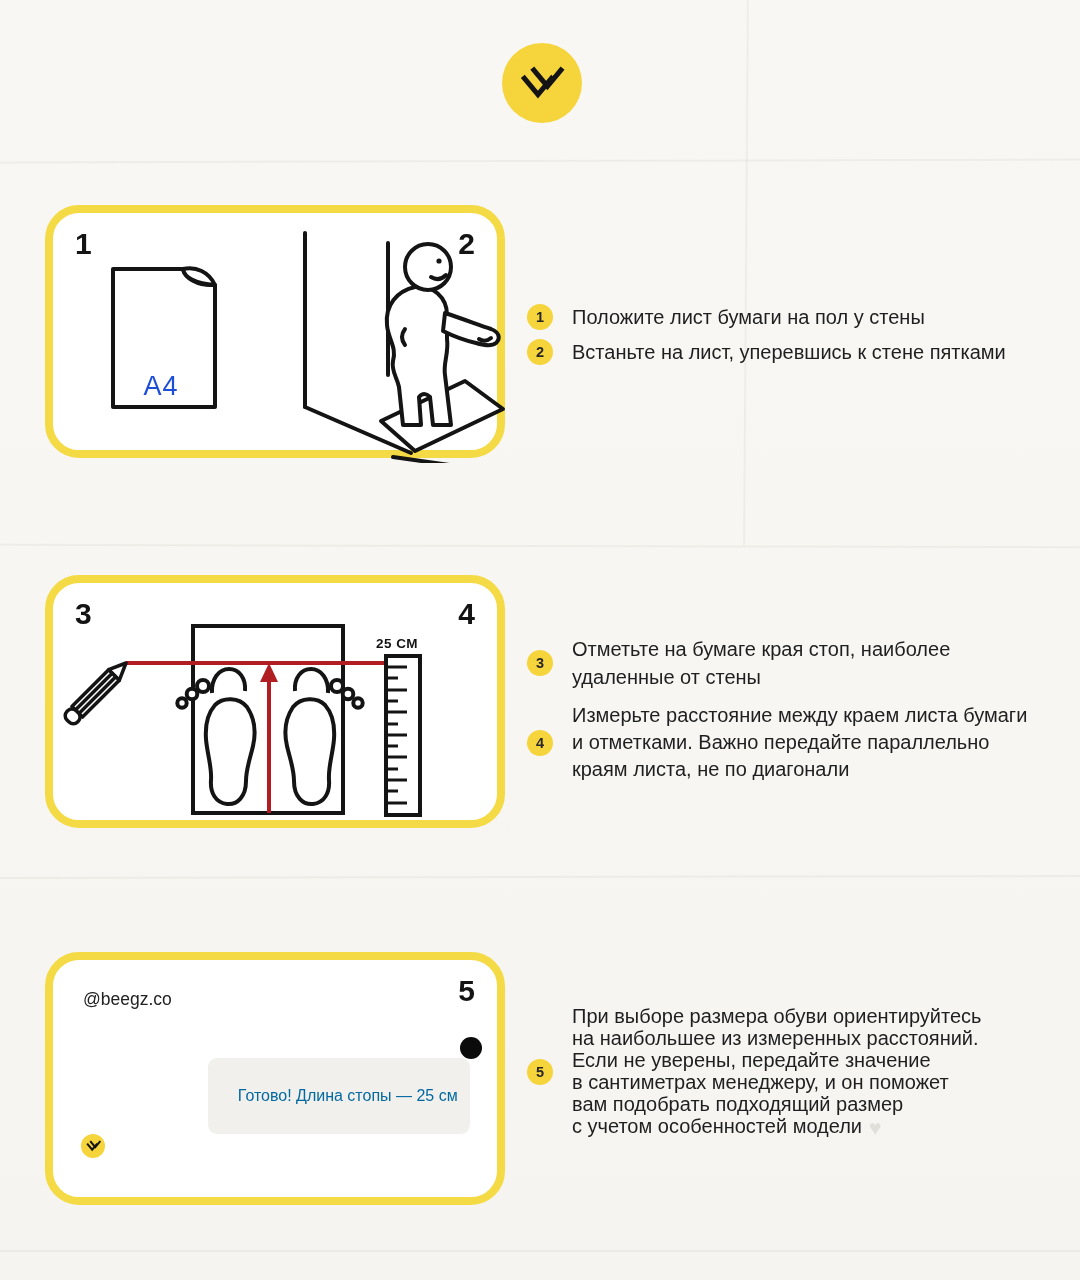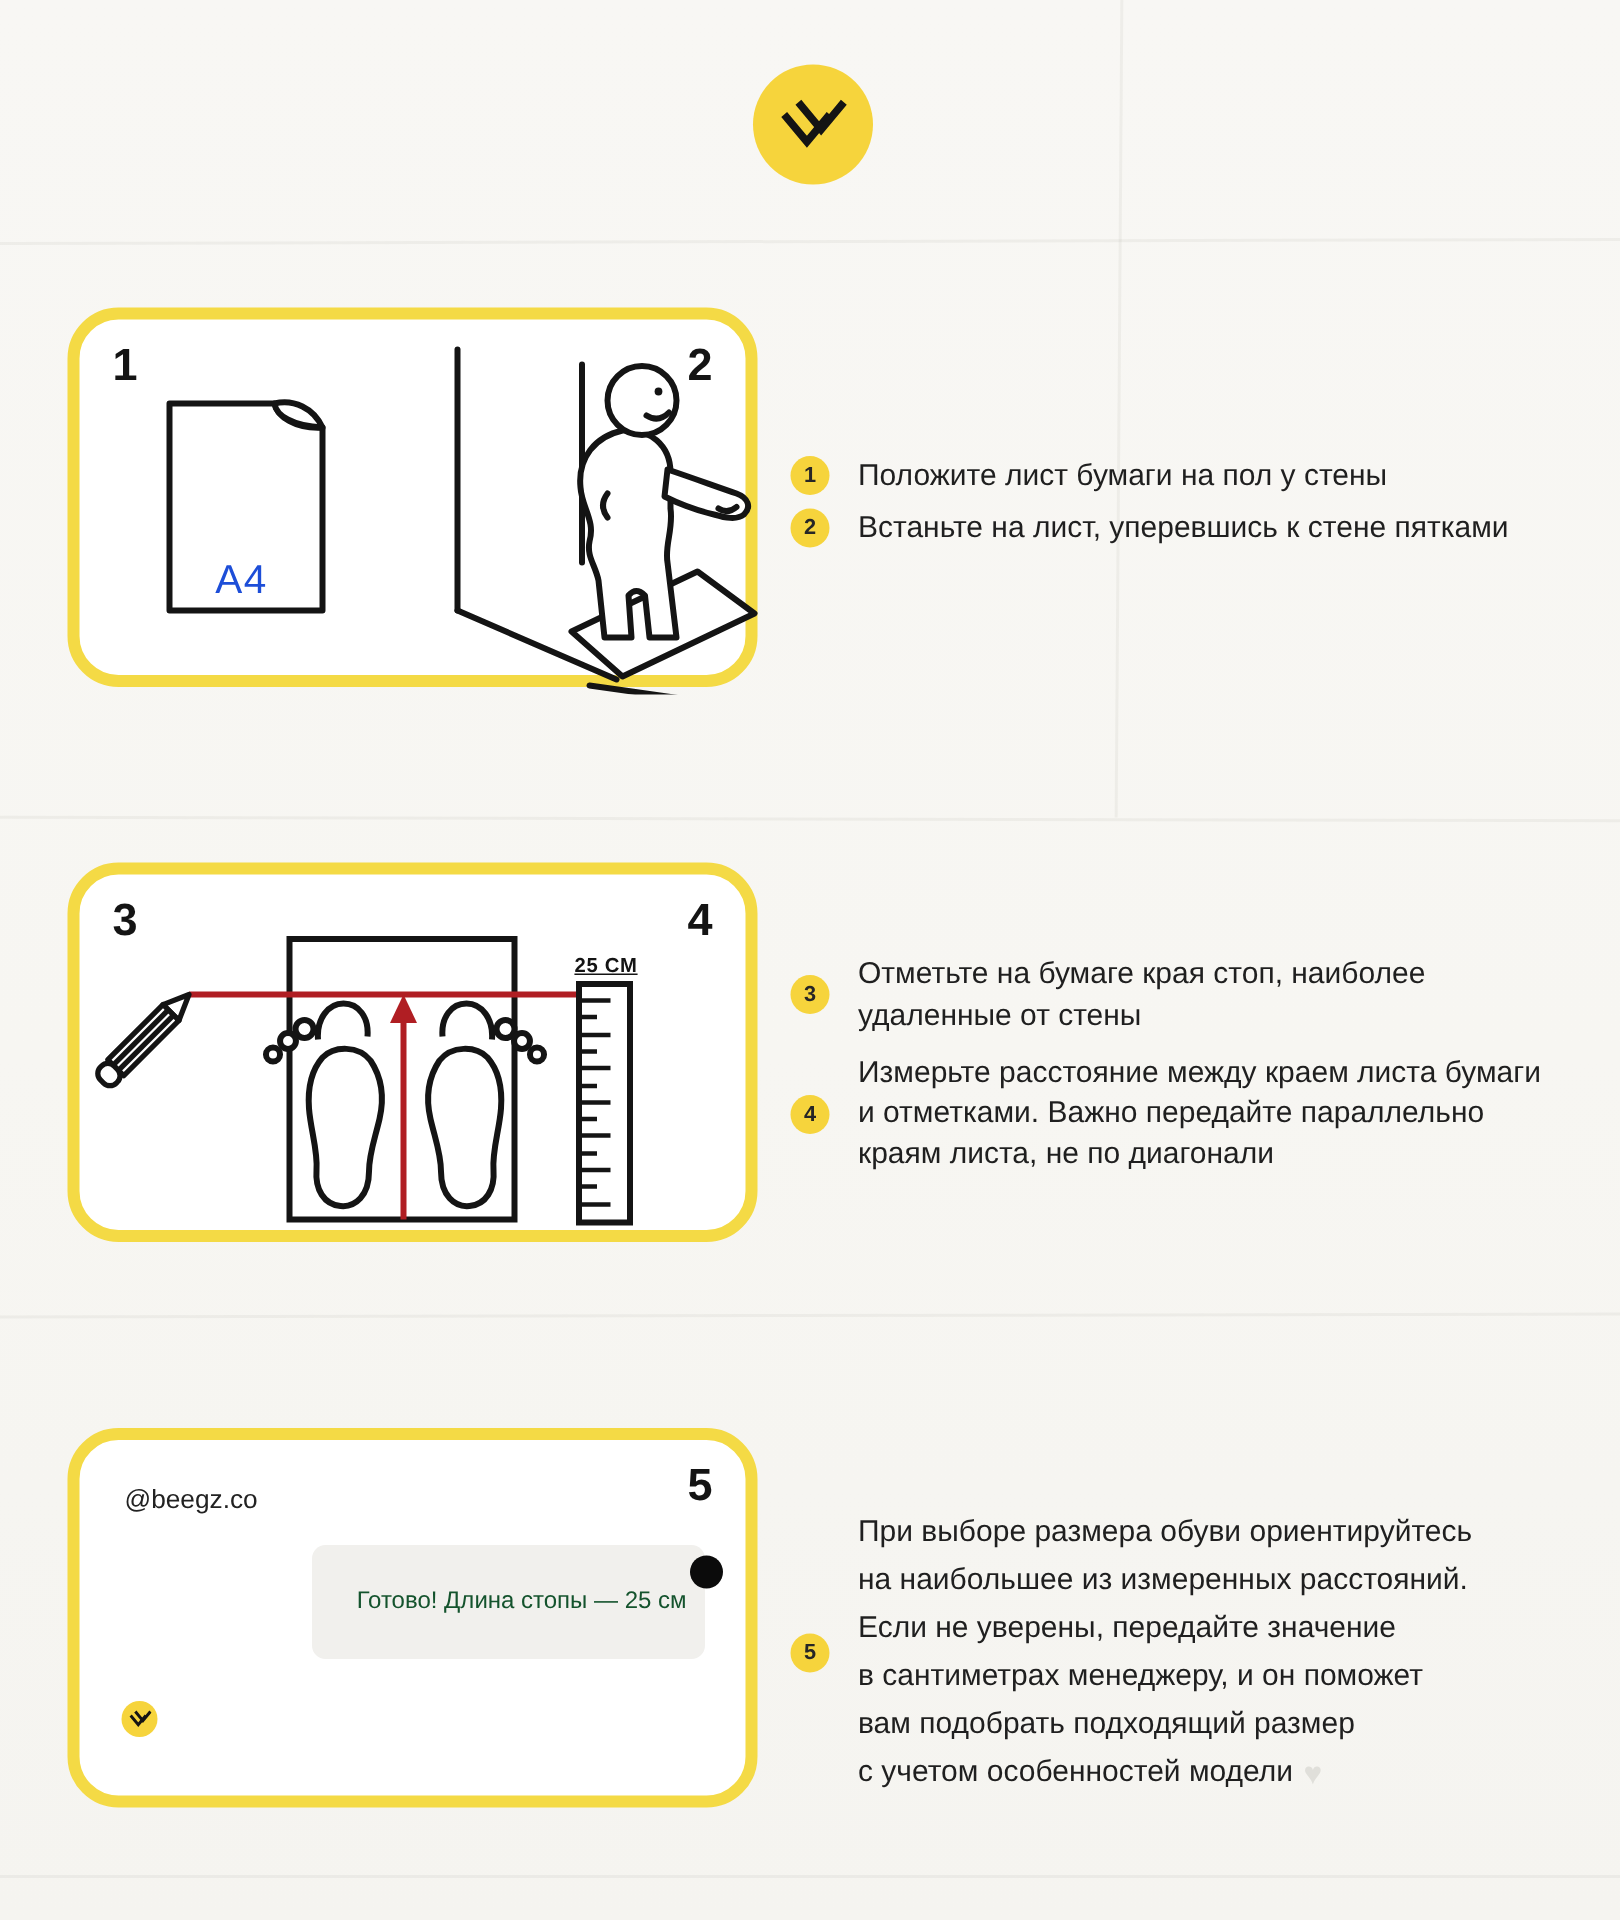--- a/index.html
+++ b/index.html
@@ -19,41 +19,41 @@
   
   .card{position:absolute;left:45px;width:460px;height:253px;background:#fff;
     border:8px solid #f4da45;border-radius:34px;box-sizing:border-box;}
   .card-1{top:205px;} .card-2{top:575px;} .card-3{top:952px;padding-left:16px;}
   .card-num{position:absolute;font-size:30px;font-weight:bold;color:#141414;line-height:1;}
   .card-num.tl{left:22px;top:16px;} .card-num.tr{right:22px;top:16px;}
   .abs{position:absolute;}
 
   .a4-label{position:absolute;left:50px;top:158px;width:116px;text-align:center;
     font-size:27px;color:#1d4ed8;letter-spacing:1px;}
-  .ruler-label{position:absolute;left:323px;top:53px;width:56px;text-align:center;
-    font-size:13.5px;font-weight:bold;color:#141414;letter-spacing:.5px;text-decoration:underline;}
+  .ruler-label{position:absolute;left:323px;top:53px;width:56px;text-align:left;
+    font-size:13.5px;font-weight:bold;color:#141414;letter-spacing:.5px;}
 
   
   .handle{position:absolute;left:30px;top:29px;font-size:17.5px;color:#222;}
   .bubble{position:absolute;background:#f1f0ed;border-radius:9px;font-size:16px;
-    line-height:22px;color:#14532d;white-space:pre;}
+    line-height:22px;color:#0369a1;white-space:pre;margin-top:28px;}
   .bubble.out{left:155px;top:70px;padding:5px 12px;}
   .bubble.in{left:62px;top:152px;padding:6px 14px;}
   .avatar{position:absolute;border-radius:50%;}
   .avatar.black{left:407px;top:77px;width:22px;height:22px;background:#0b0b0b;}
   .avatar.yellow{left:28px;top:174px;width:24px;height:24px;background:#f6d43c;
     display:flex;align-items:center;justify-content:center;}
 
   
   .step{position:absolute;left:527px;display:flex;align-items:center;gap:15px;}
   .badge{flex:0 0 auto;width:26px;height:26px;border-radius:50%;background:#f6d43c;
     color:#262626;font-size:14.5px;font-weight:bold;display:flex;align-items:center;
     justify-content:center;}
   .step p{margin:4px;font-size:20px;color:#1f1f1f;white-space:pre;}
-  .lh1{line-height:26px;} .lh3{line-height:28px;} .lh4{line-height:27px;} .lh5{line-height:32px;}
+  .lh1{line-height:26px;} .lh3{line-height:28px;} .lh4{line-height:27px;} .lh5{line-height:22px;}
   .heart{font-size:21px;color:#e0dfda;margin-left:7px;vertical-align:-2px;}
   .s1{top:300px;} .s2{top:335px;} .s3{top:631px;} .s4{top:698px;} .s5{top:1001px;}
 </style>
 </head>
 <body>
 
 <div class="crease v" style="left:745px;top:0;height:545px;transform:rotate(.4deg);"></div>
 <div class="crease h" style="left:0;top:160px;width:1080px;transform:rotate(-.15deg);"></div>
 <div class="crease h" style="left:0;top:545px;width:1080px;transform:rotate(.12deg);"></div>
 <div class="crease h" style="left:0;top:876px;width:1080px;transform:rotate(-.1deg);"></div>

